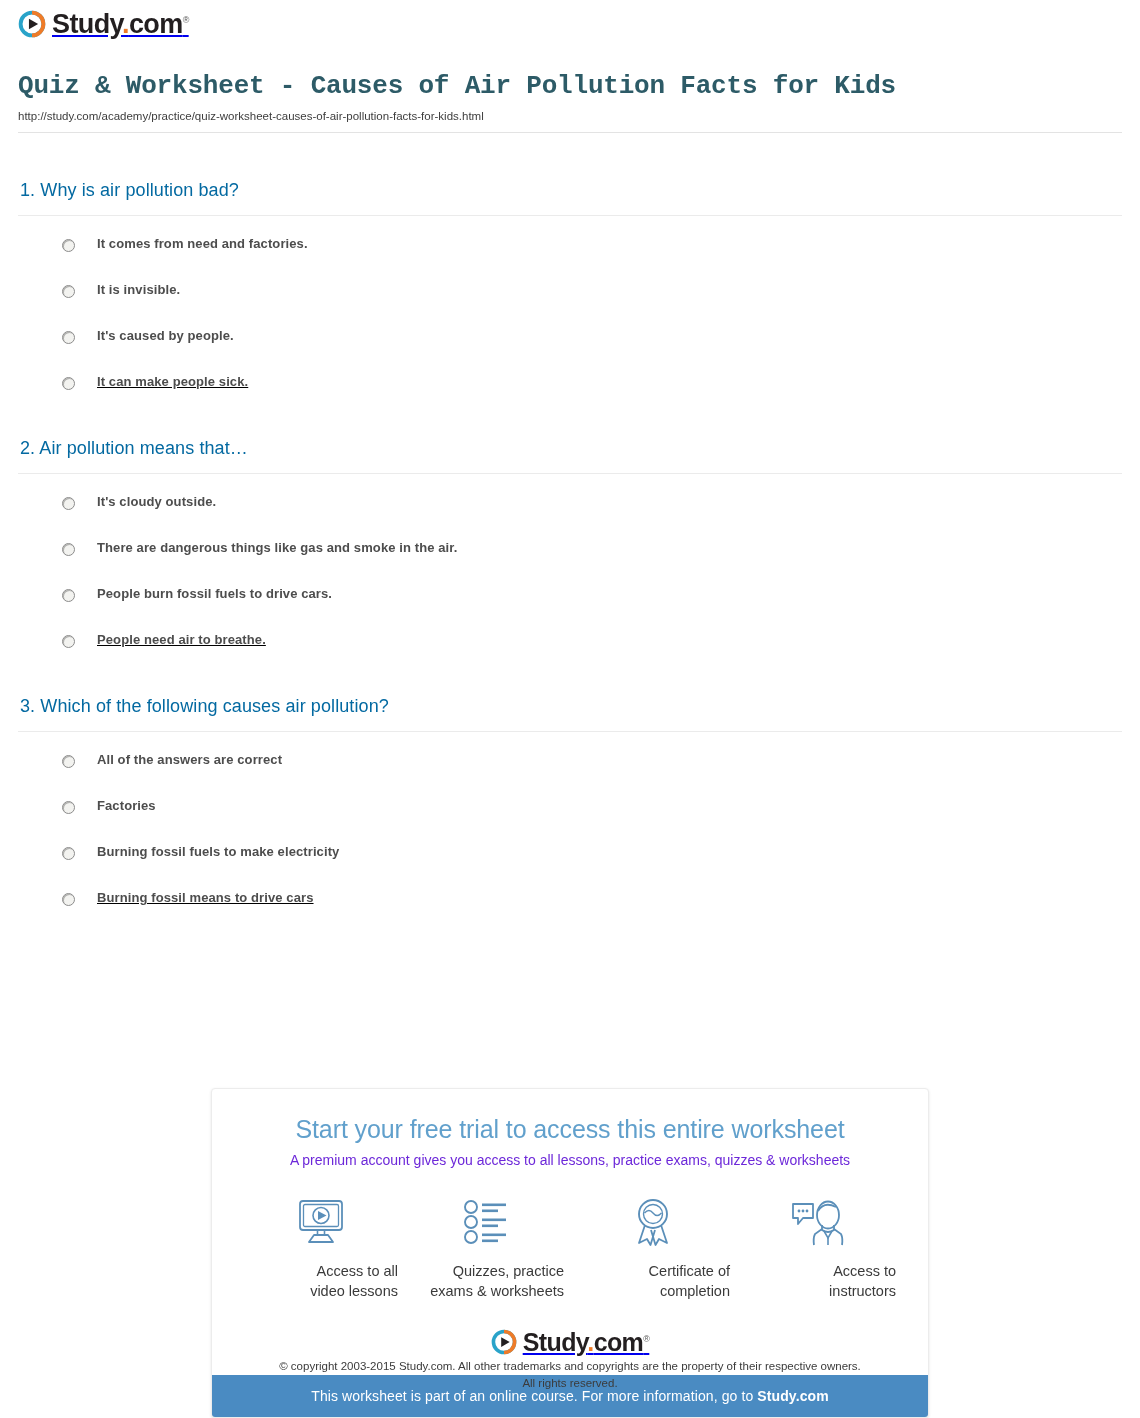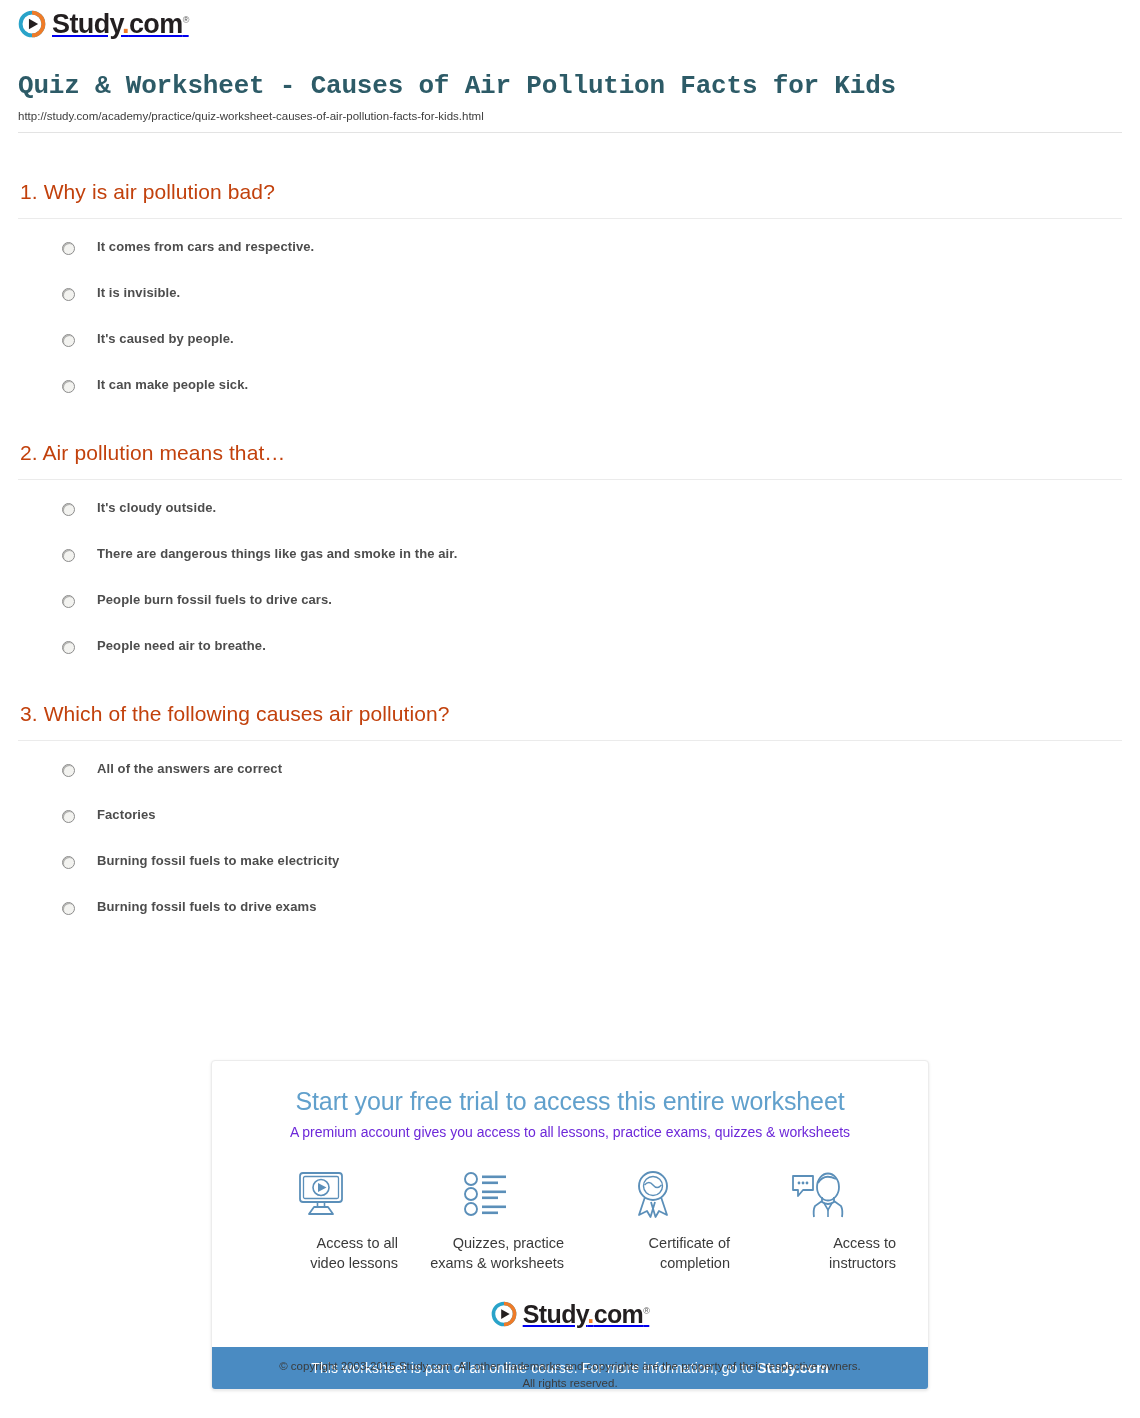--- a/index.html
+++ b/index.html
@@ -71,39 +71,39 @@
     margin: 0 18px 0 18px;
   }
 
   
   .quiz {
     padding: 0 18px;
     margin-top: 47px;
   }
   .question-block { margin-bottom: 48px; }
   .question-text {
-    font-size: 21px;
-    color: #c2410c;
+    font-size: 18px;
+    color: #0369a1;
     font-weight: 400;
     margin: 0 0 14px 2px;
     letter-spacing: 0.1px;
   }
   .question-rule {
     border: 0;
     border-top: 1px solid #ebebeb;
     margin: 0 0 20px 0;
   }
   .options { margin: 0; padding: 0; list-style: none; }
   .option {
     display: flex;
     align-items: flex-start;
     margin: 0 0 30px 0;
     padding-left: 44px;
   }
-  .option:last-child { margin-bottom: 0; }
+  .option:last-child { margin-bottom: 0; text-decoration: underline; }
   .radio {
     flex: 0 0 auto;
     width: 11px;
     height: 11px;
     border-radius: 50%;
     border: 1px solid #8c8c8c;
     background: #f3f3f0;
     box-shadow: inset 1px 1px 0 rgba(0,0,0,0.28);
     margin-top: 3px;
     margin-right: 22px;
@@ -126,20 +126,21 @@
     justify-content: center;
   }
   .promo-card {
     width: 718px;
     background: #ffffff;
     border: 1px solid #ececec;
     border-radius: 4px;
     box-shadow: 0 1px 3px rgba(0,0,0,0.10);
     overflow: hidden;
     box-sizing: border-box;
+    margin-top: 28px;
   }
   .promo-head {
     font-size: 25px;
     color: #61a0cc;
     text-align: center;
     font-weight: 400;
     margin: 26px 0 8px 0;
     letter-spacing: -0.1px;
   }
   .promo-sub {
@@ -222,21 +223,21 @@
 <hr class="header-rule">
 
 <div class="quiz">
 
   <section class="question-block">
     <p class="question-text">1. Why is air pollution bad?</p>
     <hr class="question-rule">
     <ul class="options">
       <li class="option">
         <span class="radio"></span>
-        <span class="option-label">It comes from cars and respective.</span>
+        <span class="option-label">It comes from need and factories.</span>
       </li>
       <li class="option">
         <span class="radio"></span>
         <span class="option-label">It is invisible.</span>
       </li>
       <li class="option">
         <span class="radio"></span>
         <span class="option-label">It's caused by people.</span>
       </li>
       <li class="option">
@@ -280,21 +281,21 @@
       <li class="option">
         <span class="radio"></span>
         <span class="option-label">Factories</span>
       </li>
       <li class="option">
         <span class="radio"></span>
         <span class="option-label">Burning fossil fuels to make electricity</span>
       </li>
       <li class="option">
         <span class="radio"></span>
-        <span class="option-label">Burning fossil fuels to drive exams</span>
+        <span class="option-label">Burning fossil means to drive cars</span>
       </li>
     </ul>
   </section>
 
 </div>
 
 <div class="promo-wrap">
   <div class="promo-card">
 
     <div class="promo-head">Start your free trial to access this entire worksheet</div>

